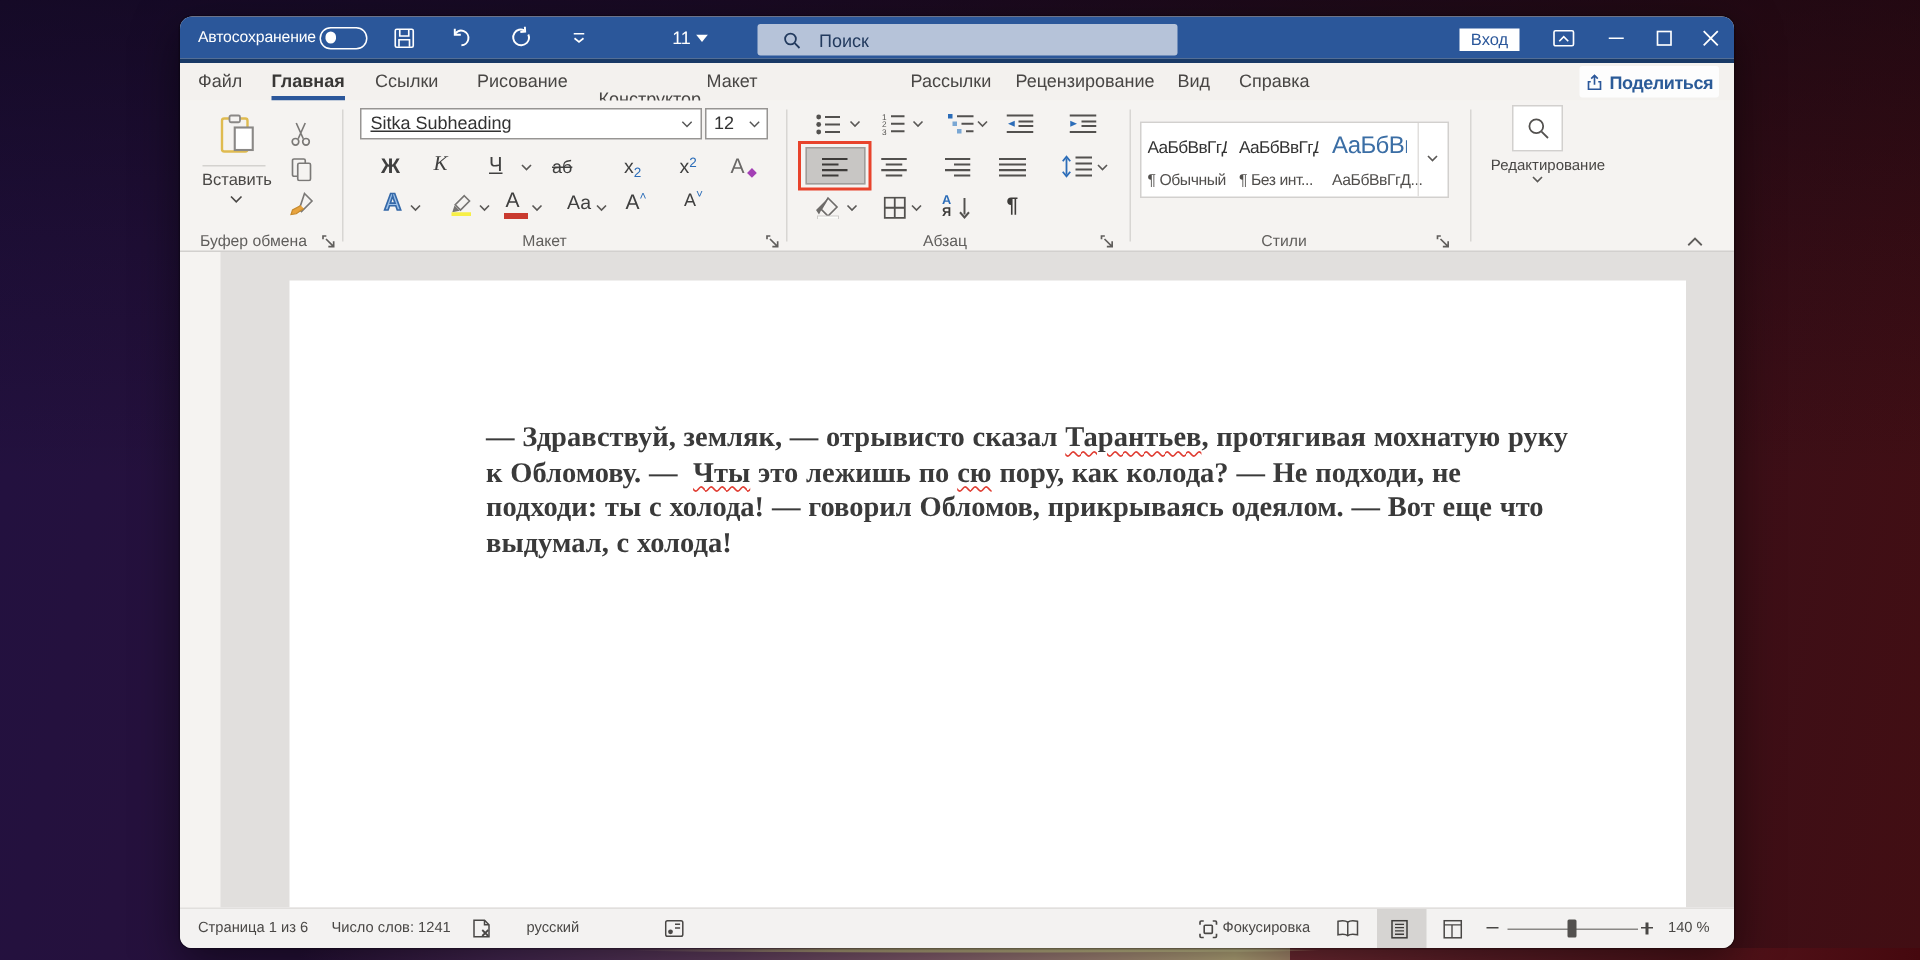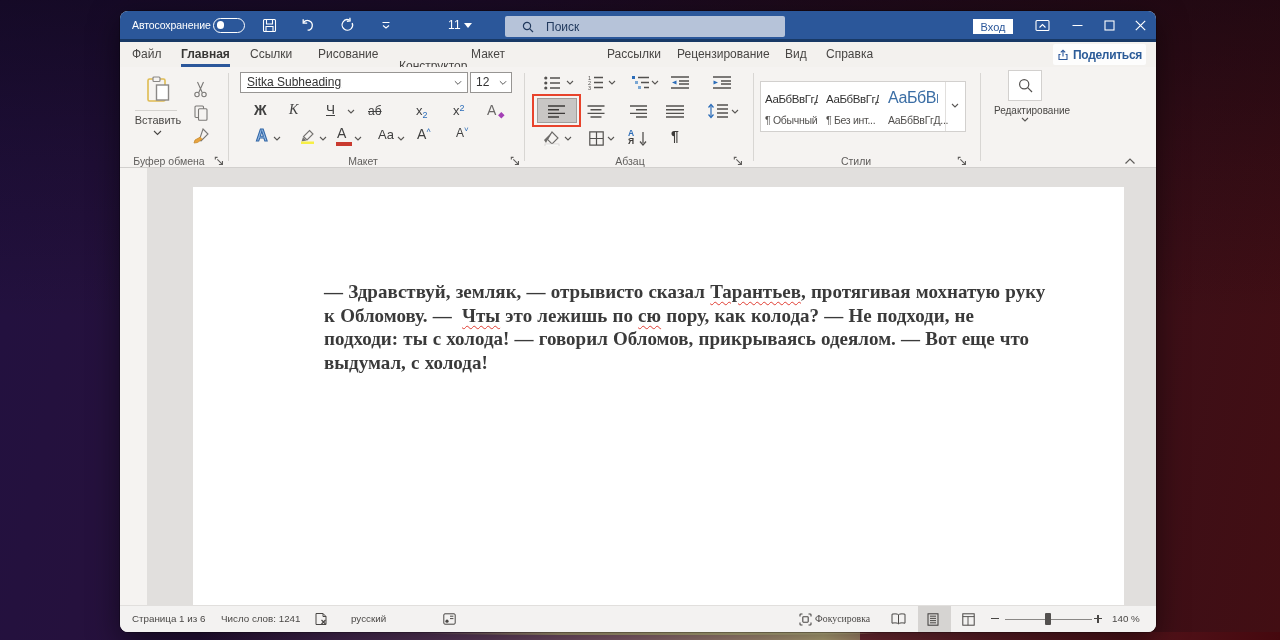--- a/index.html
+++ b/index.html
@@ -365,21 +365,21 @@
       <span class="sitem" style="left:231px;">русский</span>
       <svg style="position:absolute;left:323px;top:7px;" width="13" height="12" viewBox="0 0 13 12" fill="none" stroke="#494745" stroke-width="1">
         <rect x="0.8" y="0.8" width="11.4" height="10.4" rx="1.2"></rect>
           <circle cx="4" cy="8.2" r="1.6" fill="#494745" stroke="none"></circle>
           <path d="M7 3.2 H10.4 M7 5.6 H10.4"></path>
       </svg>
       <svg style="position:absolute;left:679px;top:7px;" width="13" height="13" viewBox="0 0 13 13" fill="none" stroke="#494745" stroke-width="1.1">
         <path d="M1 3.5 V1.8 Q1 1 1.8 1 H3.5 M9.5 1 H11.2 Q12 1 12 1.8 V3.5 M12 9.5 V11.2 Q12 12 11.2 12 H9.5 M3.5 12 H1.8 Q1 12 1 11.2 V9.5"></path>
         <rect x="3.8" y="3.8" width="5.4" height="5.4" rx="0.6"></rect>
       </svg>
-      <span class="sitem" style="left:695px;font-family:Liberation Serif, serif;">Фокусировка</span>
+      <span class="sitem" style="left:695px;">Фокусировка</span>
       <svg style="position:absolute;left:771px;top:7px;" width="15" height="12" viewBox="0 0 15 12" fill="none" stroke="#494745" stroke-width="1">
         <path d="M7.5 1.8 C6.3 0.8 4 0.6 1 1.2 V10.2 C4 9.6 6.3 9.8 7.5 10.8 C8.7 9.8 11 9.6 14 10.2 V1.2 C11 0.6 8.7 0.8 7.5 1.8 Z"></path>
         <path d="M7.5 1.8 V10.8"></path>
       </svg>
       <div style="position:absolute;left:798px;top:0;width:33px;height:26px;background:#d6d4d2;"></div>
       <svg style="position:absolute;left:807px;top:7px;" width="12" height="13" viewBox="0 0 12 13" fill="none" stroke="#3d3b39" stroke-width="1">
         <rect x="1" y="0.8" width="10" height="11.4"></rect>
           <path d="M3 3.2 H9 M3 5.4 H9 M3 7.6 H9 M3 9.8 H9" stroke-width="0.9"></path>
       </svg>
       <svg style="position:absolute;left:842px;top:7px;" width="13" height="13" viewBox="0 0 13 13" fill="none" stroke="#494745" stroke-width="1">

